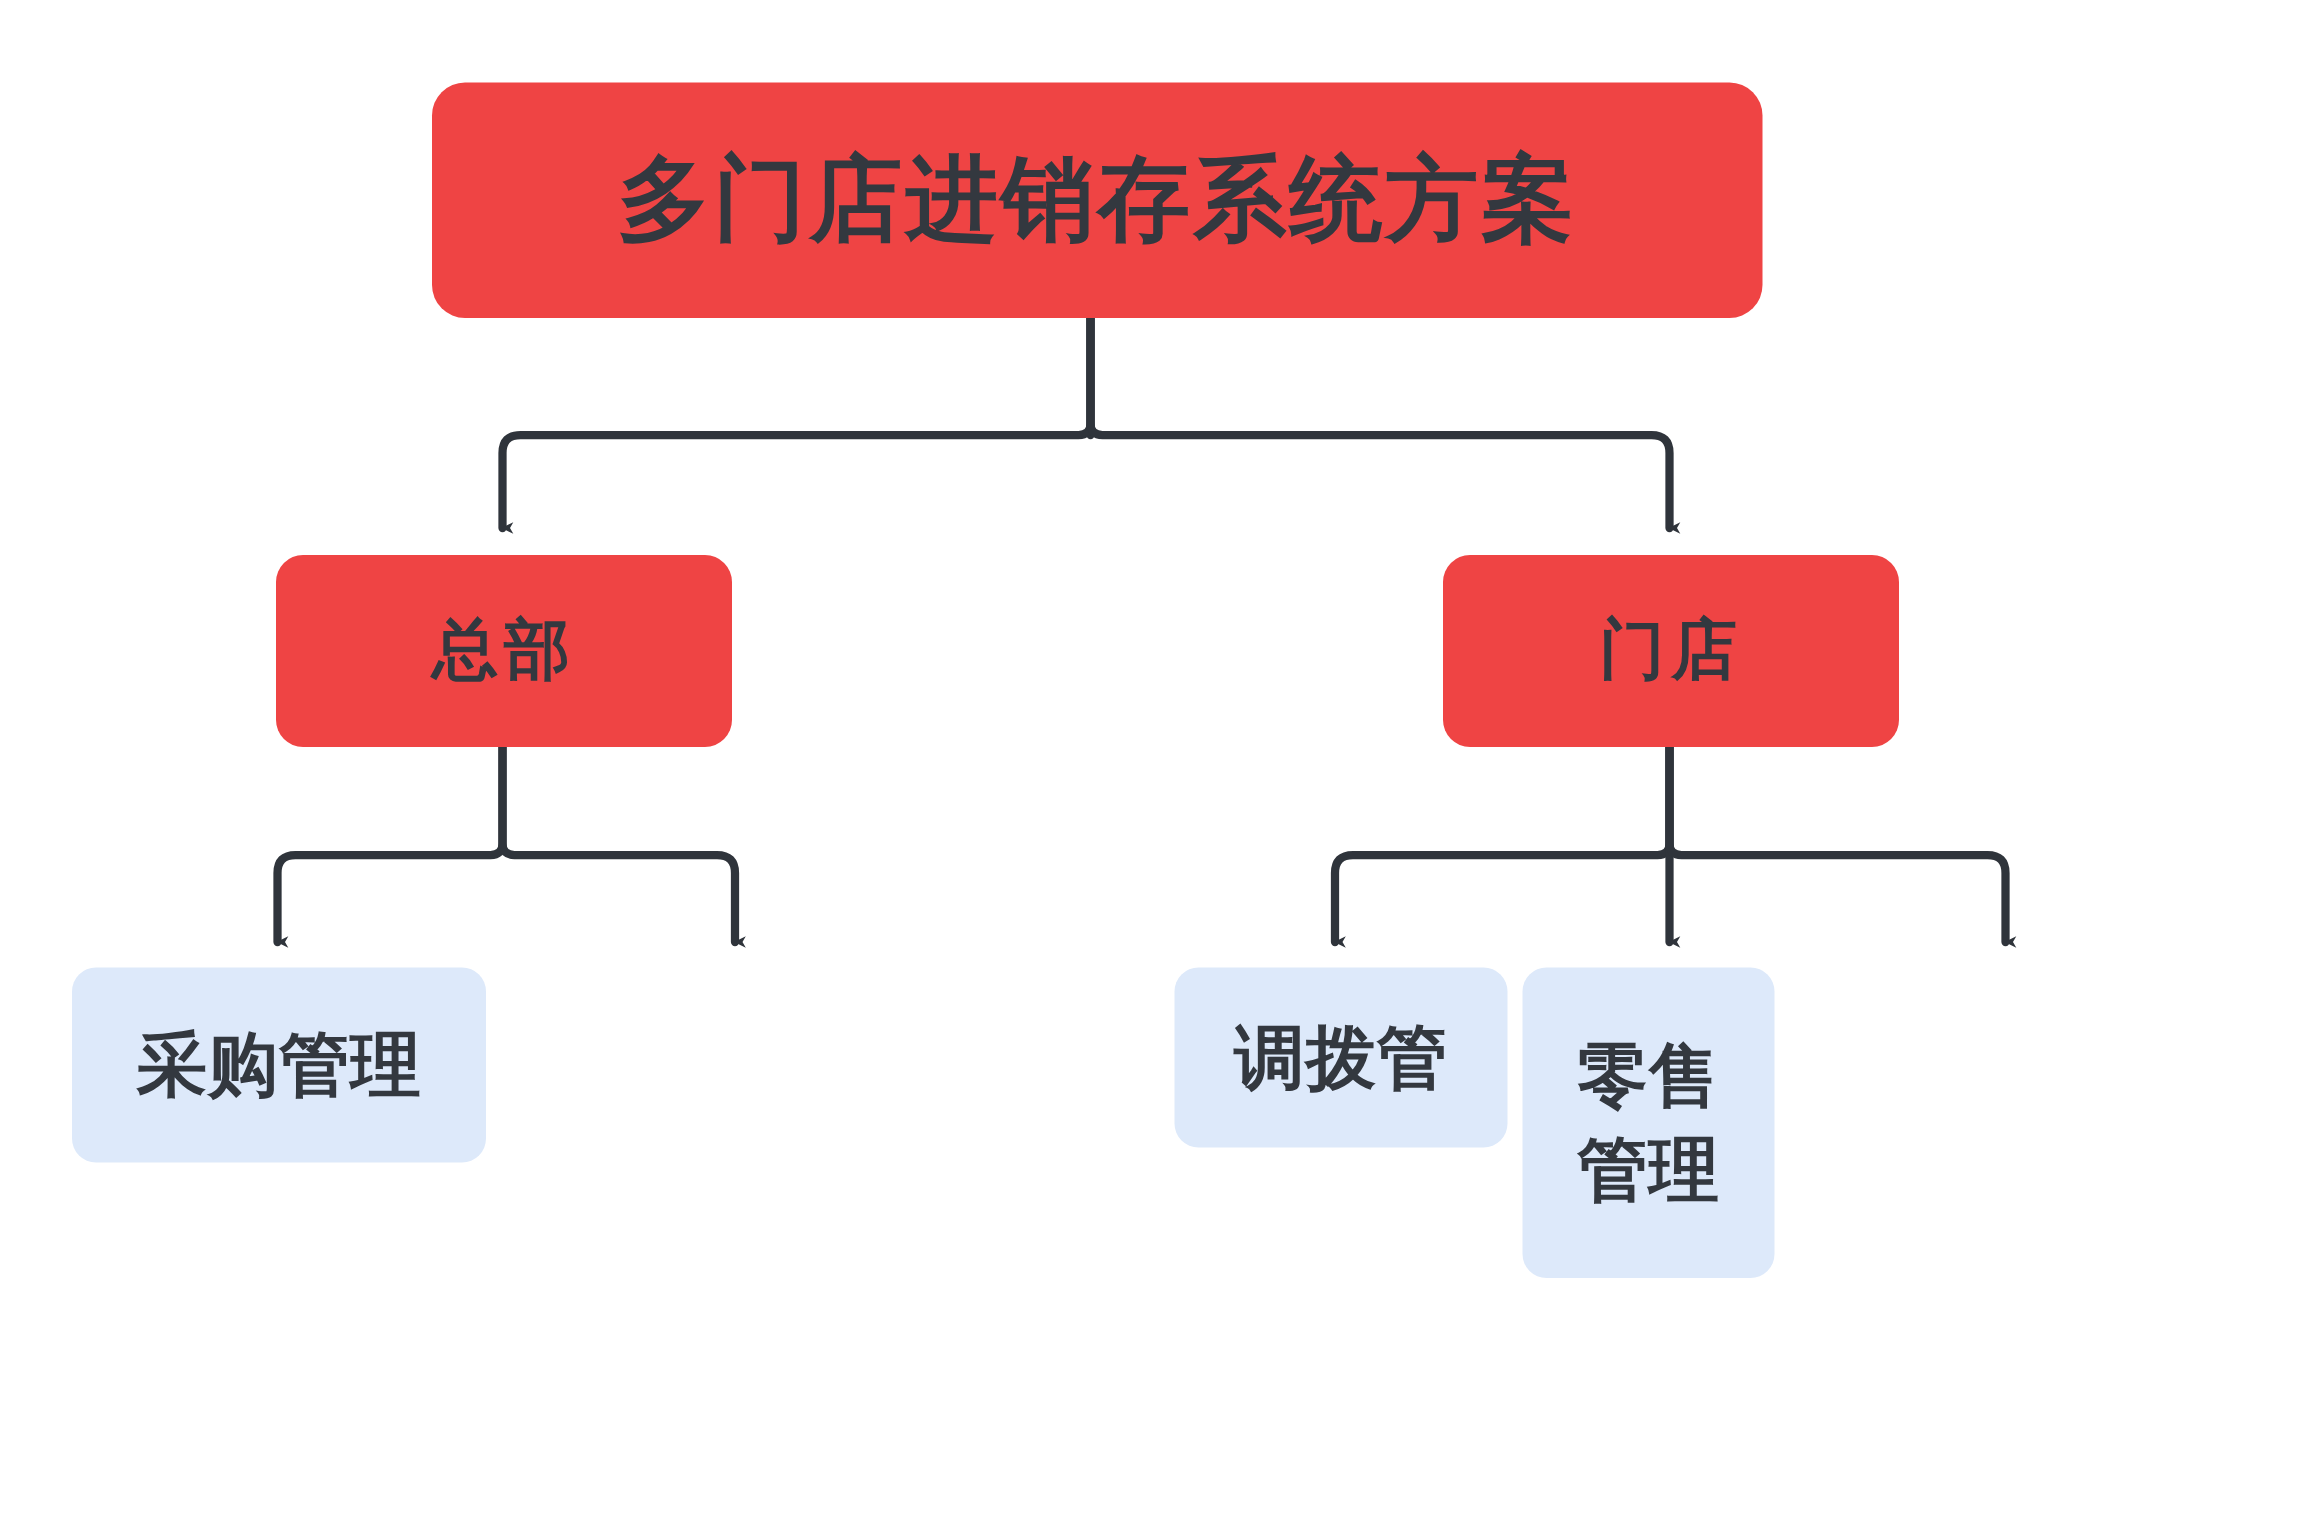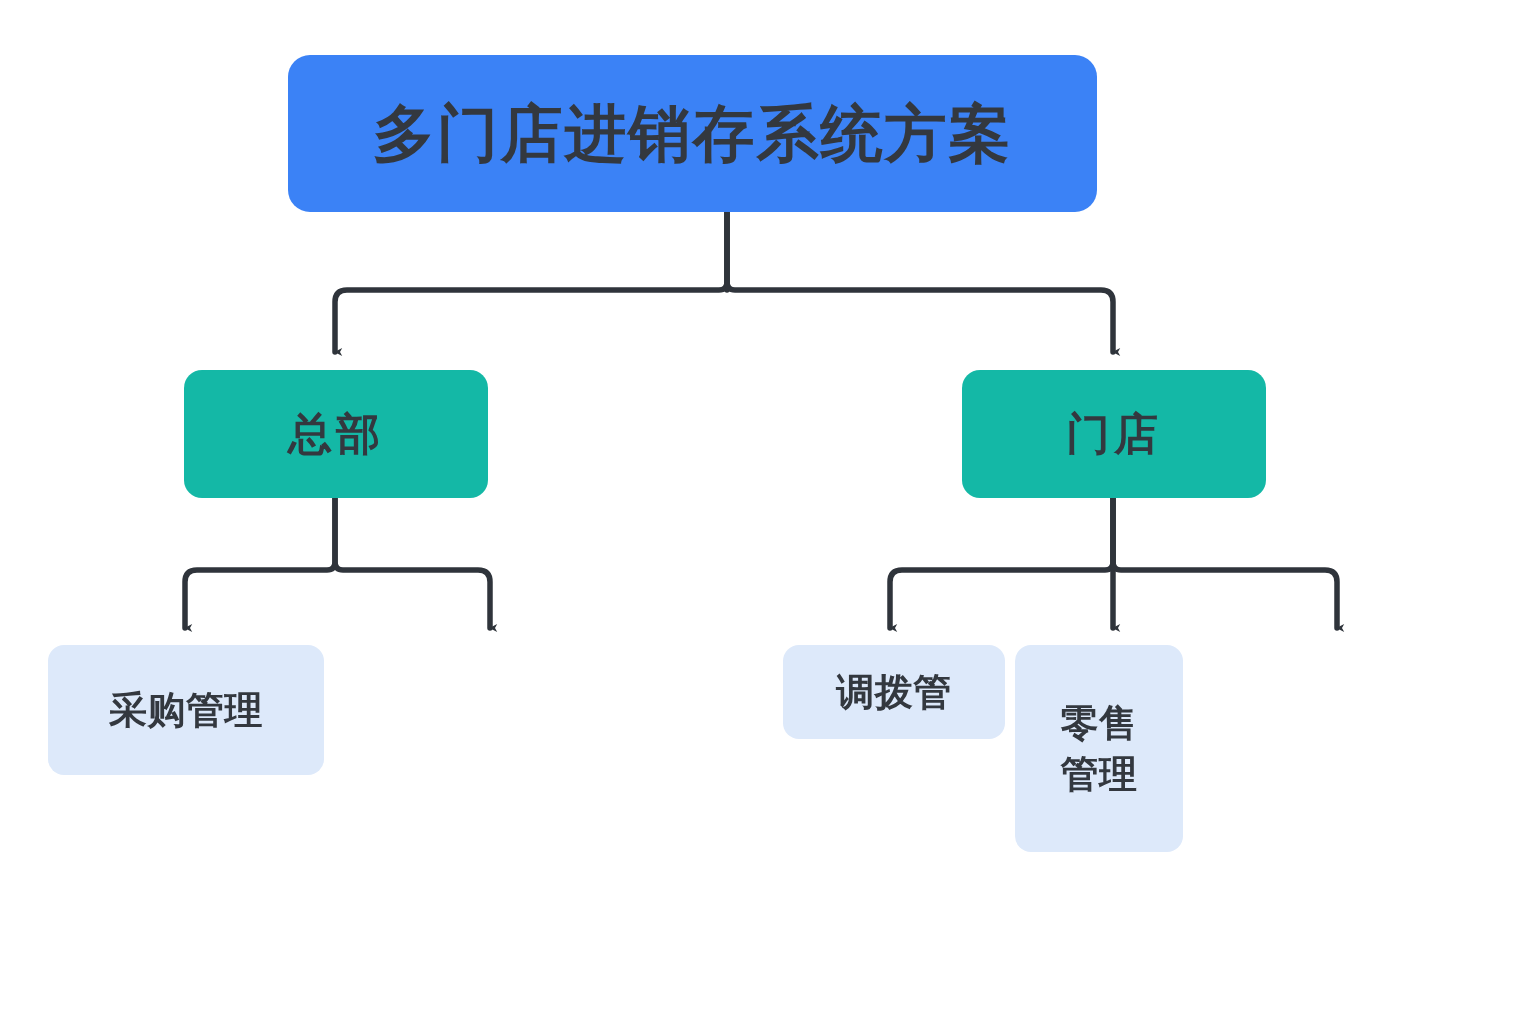--- a/index.html
+++ b/index.html
@@ -35,47 +35,47 @@
     color: #33383f;
     font-weight: bold;
     line-height: 1.32;
     letter-spacing: 0.5px;
     box-sizing: border-box;
     z-index: 2;
   }
   .node-root {
     left: 288px;
     top: 55px;
-    width: 809px;
+    width: 887px;
     height: 157px;
-    background: #3b82f6;
+    background: #ef4444;
     border-radius: 22px;
     font-size: 62px;
     letter-spacing: 2px;
   }
   .node-l2 {
-    background: #14b8a6;
+    background: #ef4444;
     width: 304px;
     height: 128px;
     top: 370px;
     font-size: 44px;
     letter-spacing: 4px;
   }
   .node-hq { left: 184px; }
   .node-store { left: 962px; text-align: right; }
 
   .node-leaf {
     background: #dde9fa;
     top: 645px;
-    font-size: 38px;
+    font-size: 47px;
     border-radius: 16px;
   }
   .leaf-purchase { left: 48px;   width: 276px; height: 130px; }
   .leaf-stock    { left: 358px;  width: 274px; height: 130px; }
-  .leaf-transfer { left: 783px;  width: 222px; height: 94px; }
+  .leaf-transfer { left: 783px;  width: 222px; height: 120px; }
   .leaf-retail   { left: 1015px; width: 168px; height: 207px; }
   .leaf-report   { left: 1240px; width: 205px; height: 207px; }
 
   .leaf-multiline { white-space: pre-line; }
 </style>
 </head>
 <body>
 
 <div id="canvas">
 

